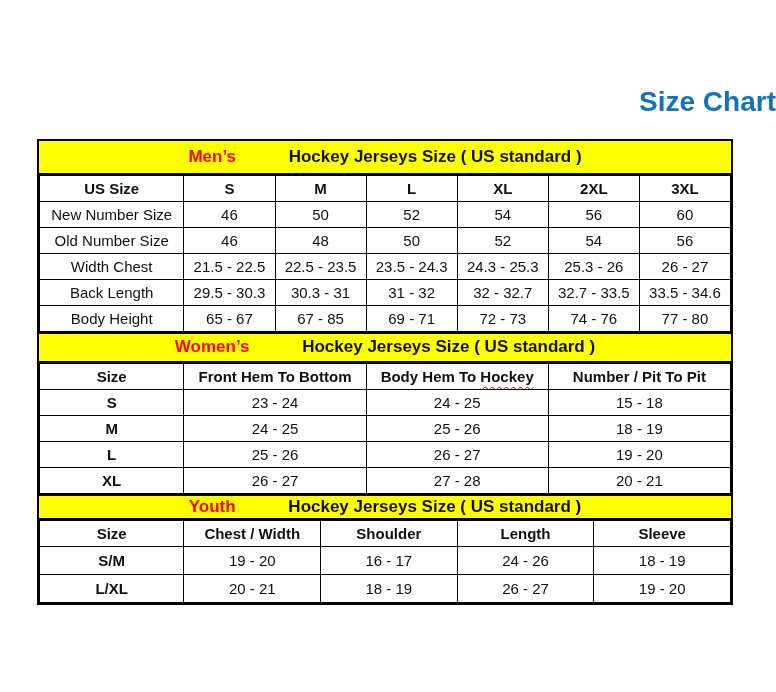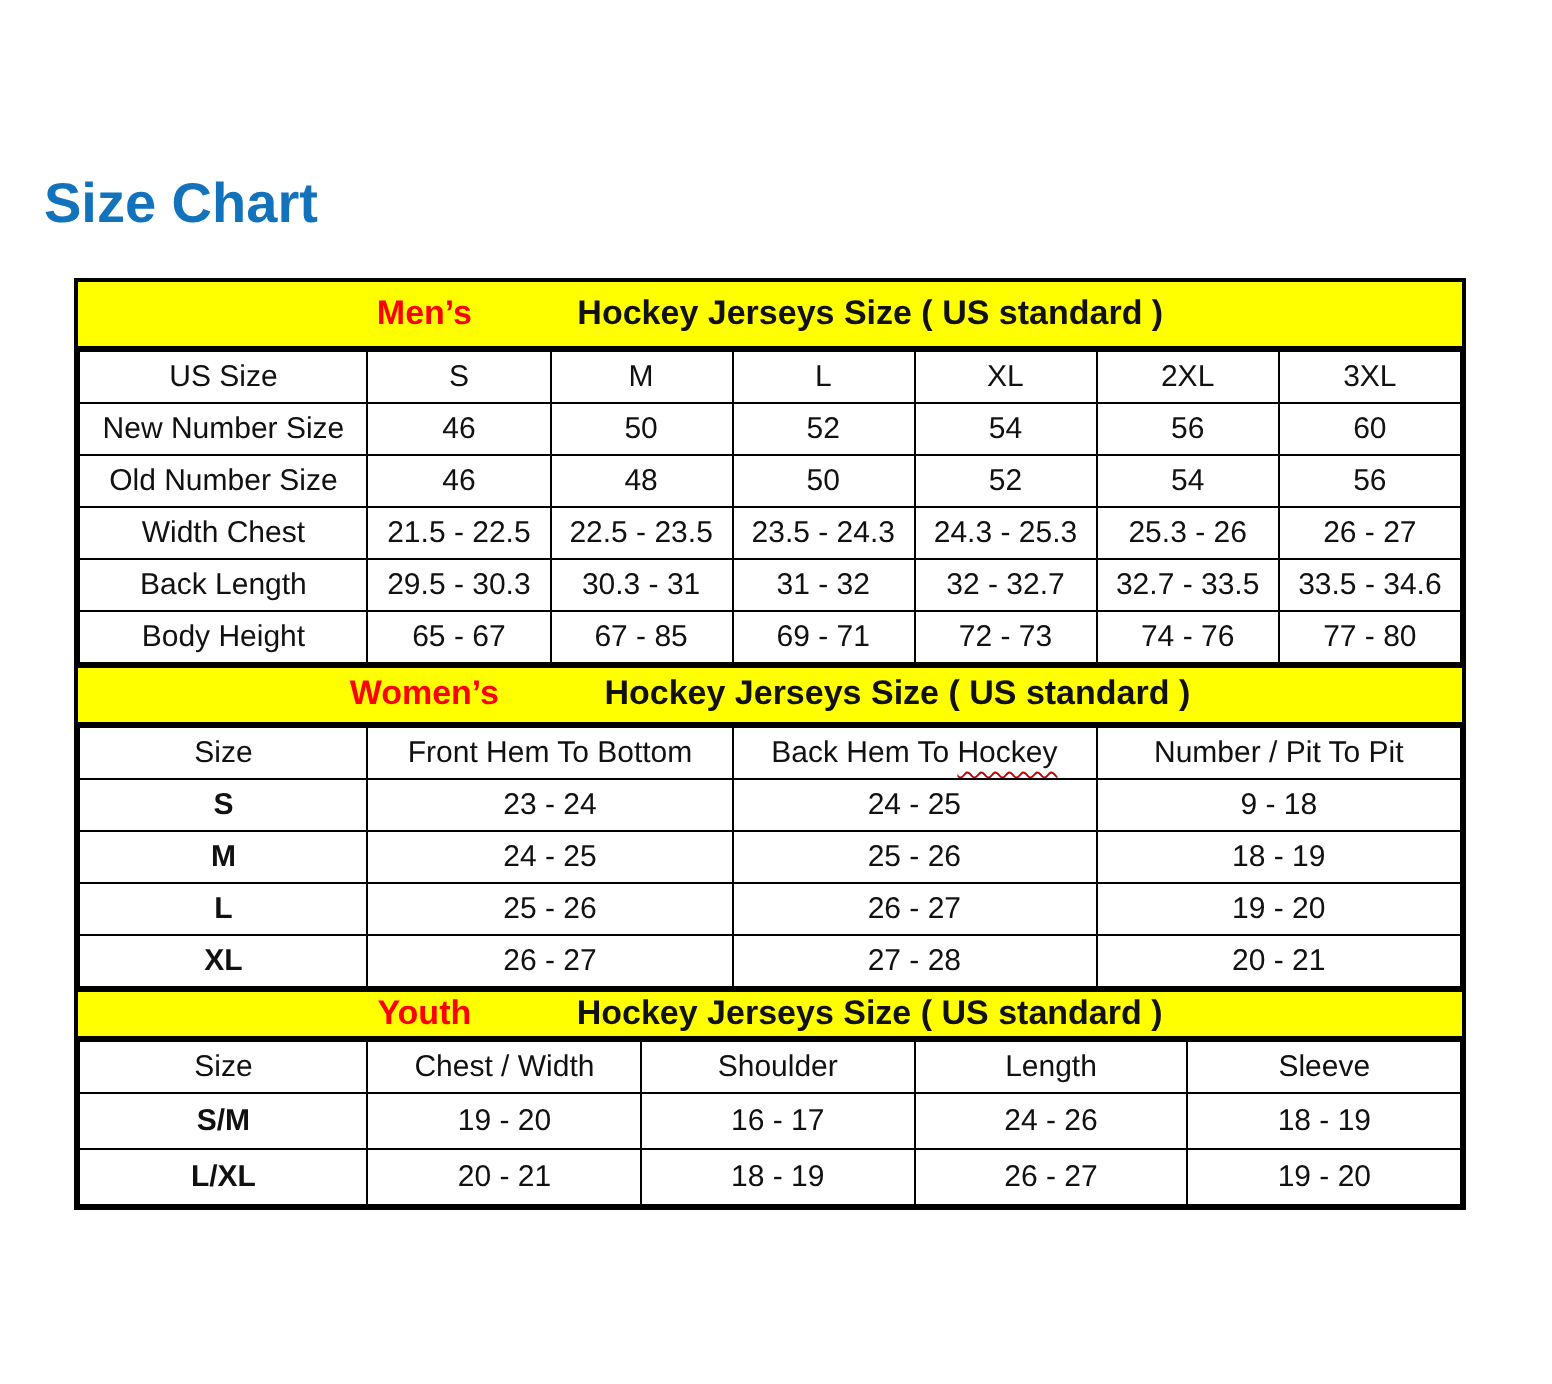--- a/index.html
+++ b/index.html
@@ -5,27 +5,26 @@
   * { box-sizing: border-box; }
   html, body {
     margin: 0; padding: 0;
     width: 776px; height: 692px;
     background: #ffffff;
     font-family: "Liberation Sans", sans-serif;
     color: #111111;
   }
   .title {
     padding-top: 66px;
-    text-align: left;
+    text-align: right;
     font-size: 28px;
     line-height: 34px;
     font-weight: 700;
     letter-spacing: 0px;
     color: #1272BC;
-    margin-left: 22px;
   }
   .chart {
     width: 696px;
     margin: 20px 0 0 37px;
     border: 2px solid #000000;
   }
   .band {
     background: #FFFF00;
     border-bottom: 2px solid #000000;
     display: flex;
@@ -49,21 +48,21 @@
   }
   th, td {
     border: 1.5px solid #000000;
     text-align: center;
     vertical-align: middle;
     white-space: nowrap;
     overflow: hidden;
     padding: 0 1px;
     font-size: 15px;
   }
-  th { font-weight: 400; height: 26px; }
+  th { font-weight: 700; height: 26px; }
   .s-mens  td { height: 26px; }
   .s-womens td { height: 26px; }
   .s-youth td { height: 28px; }
   .s-womens td:first-child,
   .s-youth  td:first-child { font-weight: 700; }
   .wavy {
     text-decoration-line: underline;
     text-decoration-style: wavy;
     text-decoration-color: #C00000;
     text-decoration-thickness: 1px;
@@ -160,30 +159,30 @@
         <colgroup>
           <col style="width: 20.9%;">
           <col style="width: 26.367%;">
           <col style="width: 26.367%;">
           <col style="width: 26.367%;">
         </colgroup>
         <thead>
           <tr>
             <th>Size</th>
             <th>Front Hem To Bottom</th>
-            <th><span>Back Hem To </span><span class="wavy">Hockey</span></th>
+            <th><span>Body Hem To </span><span class="wavy">Hockey</span></th>
             <th>Number / Pit To Pit</th>
           </tr>
         </thead>
         <tbody>
           <tr>
             <td>S</td>
             <td>23 - 24</td>
             <td>24 - 25</td>
-            <td>9 - 18</td>
+            <td>15 - 18</td>
           </tr>
           <tr>
             <td>M</td>
             <td>24 - 25</td>
             <td>25 - 26</td>
             <td>18 - 19</td>
           </tr>
           <tr>
             <td>L</td>
             <td>25 - 26</td>

